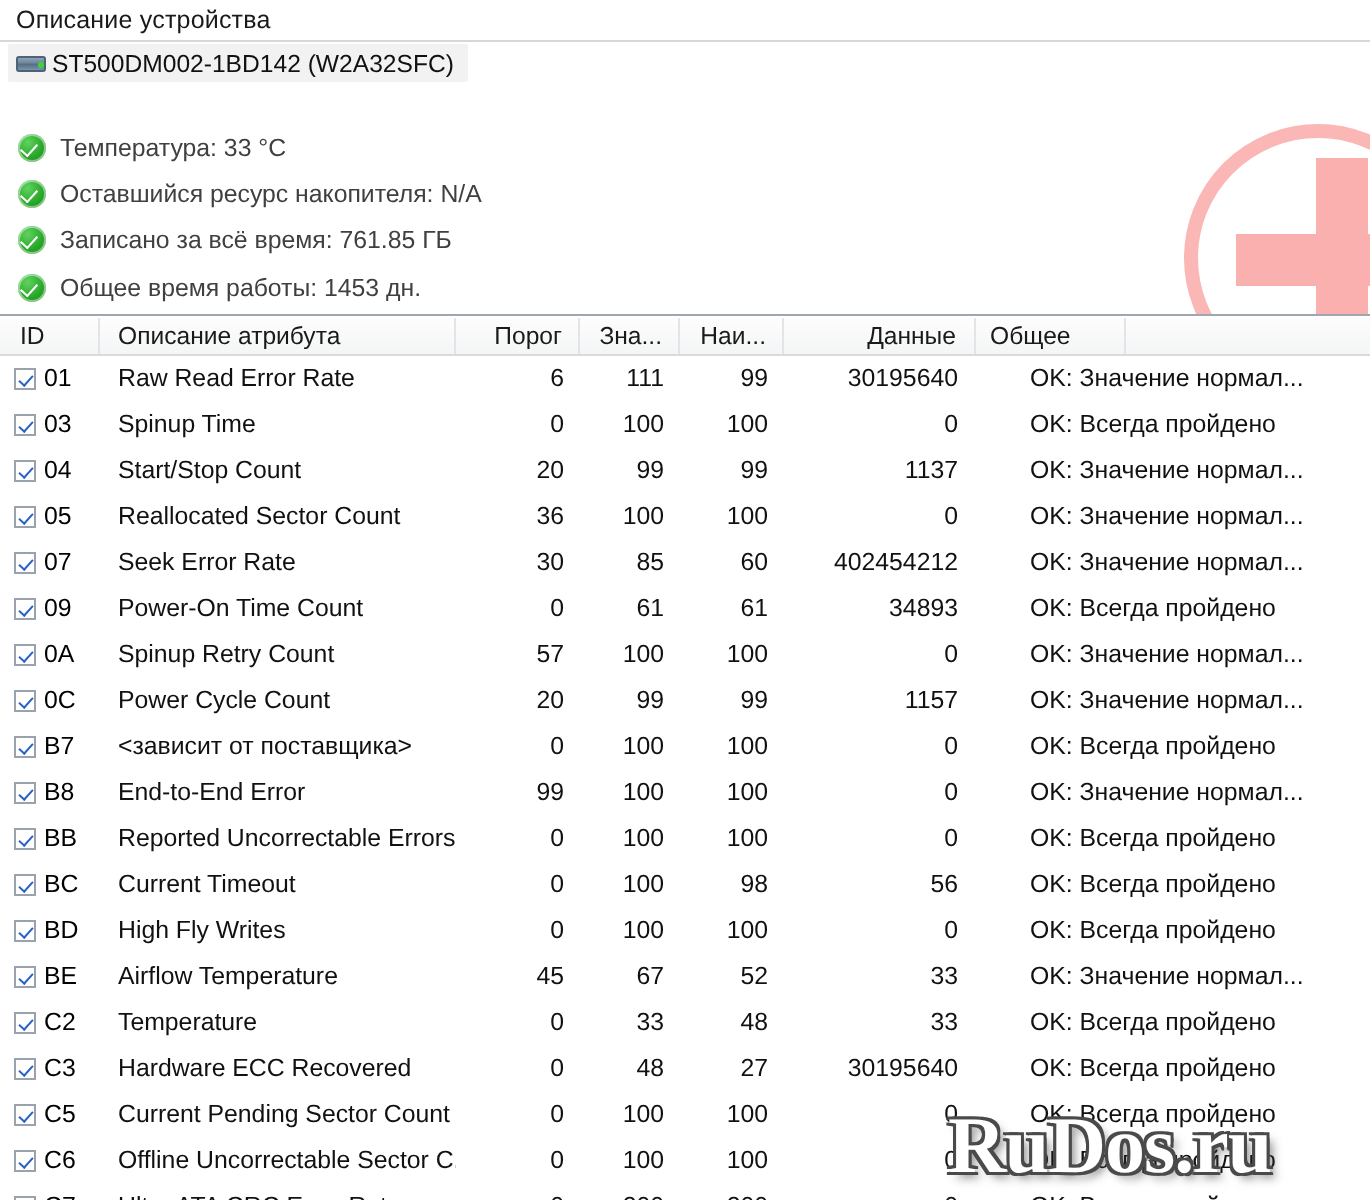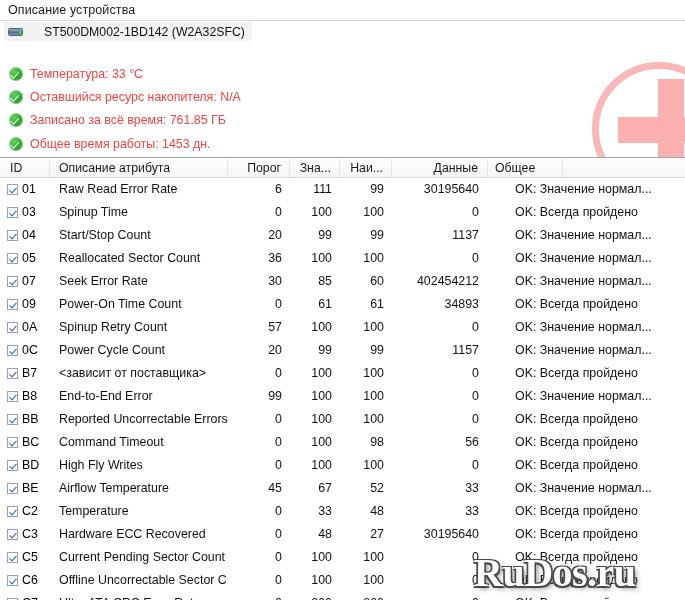--- a/index.html
+++ b/index.html
@@ -43,21 +43,21 @@
     background: #d4d8dd;
   }
 
   
   #device-tab {
     position: absolute;
     left: 4px; top: 22px;
     height: 17px;
     display: flex;
     align-items: center;
-    gap: 21px;
+    gap: 3px;
     padding: 0 6px 0 3px;
     background: #f2f2f2;
     border: 1px solid #f2f2f2;
     border-radius: 1px;
     white-space: nowrap;
   }
   #device-tab .dev-label {
     font-size: 12.3px;
     color: #111;
   }
@@ -86,21 +86,21 @@
     position: absolute;
     left: 9px;
     height: 16px;
     display: flex;
     align-items: center;
     gap: 7px;
     white-space: nowrap;
   }
   .status-line .txt {
     font-size: 12.4px;
-    color: #ef4444;
+    color: #404040;
   }
   .ok-badge {
     width: 14px; height: 14px;
     border-radius: 50%;
     background: radial-gradient(circle at 35% 30%, #5fd35f 0%, #2ba82b 55%, #17891a 100%);
     box-shadow: inset 0 0 0 1px rgba(255,255,255,0.45);
     position: relative;
     flex: 0 0 auto;
   }
   .ok-badge::after {
@@ -403,21 +403,21 @@
         <span class="cell c-desc">Reported Uncorrectable Errors</span>
         <span class="cell c-thr">0</span>
         <span class="cell c-val">100</span>
         <span class="cell c-worst">100</span>
         <span class="cell c-data">0</span>
         <span class="cell c-stat">OK: Всегда пройдено</span>
       </div>
       <div class="trow">
         <span class="cb"></span>
         <span class="id-text">BC</span>
-        <span class="cell c-desc">Command Timeout</span>
+        <span class="cell c-desc">Current Timeout</span>
         <span class="cell c-thr">0</span>
         <span class="cell c-val">100</span>
         <span class="cell c-worst">98</span>
         <span class="cell c-data">56</span>
         <span class="cell c-stat">OK: Всегда пройдено</span>
       </div>
       <div class="trow">
         <span class="cb"></span>
         <span class="id-text">BD</span>
         <span class="cell c-desc">High Fly Writes</span>

